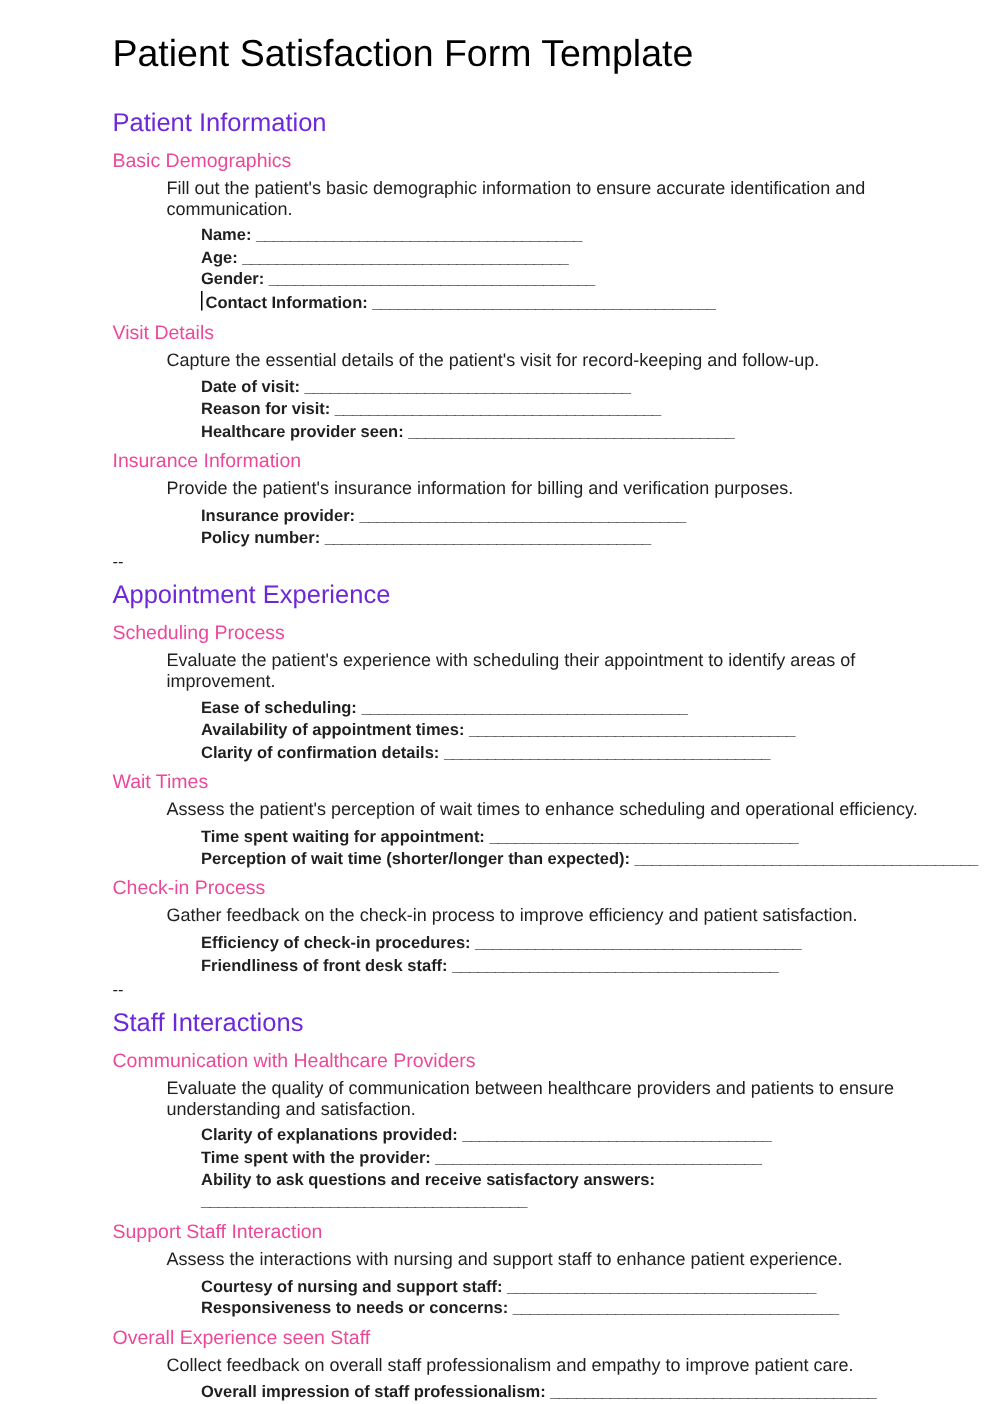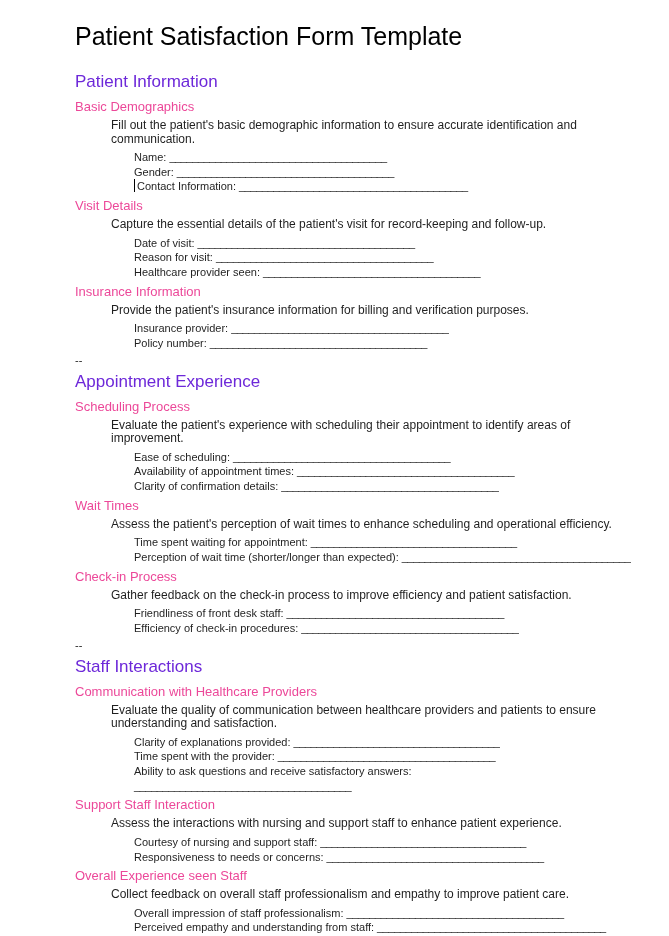--- a/index.html
+++ b/index.html
@@ -37,21 +37,21 @@
     color: #ec4899;
     margin: 3px 0 4px;
   }
   .desc {
     font-size: 12px;
     line-height: 13.5px;
     margin: 0 16px 4px;
     max-width: 560px;
     padding-left: 20px;
   }
-  .fields { padding-left: 59px; }
+  .fields { padding-left: 59px; font-weight: bold; }
   .field {
     font-size: 11px;
     line-height: 14.7px;
     white-space: normal;
   }
   .blank {
     margin-left: 3px;
     letter-spacing: -0.4px;
     white-space: nowrap;
   }
@@ -79,20 +79,21 @@
 <div class="page">
 
   <h1 class="title">Patient Satisfaction Form Template</h1>
 
   <h2 class="section-h">Patient Information</h2>
 
   <h3 class="sub-h">Basic Demographics</h3>
   <p class="desc">Fill out the patient's basic demographic information to ensure accurate identification and communication.</p>
   <div class="fields">
     <div class="field"><span>Name:</span><span class="blank">______________________________________</span></div>
+    <div class="field"><span>Age:</span><span class="blank">______________________________________</span></div>
     <div class="field"><span>Gender:</span><span class="blank">______________________________________</span></div>
     <div class="field"><span class="cursor"></span><span>Contact Information:</span><span class="blank">________________________________________</span></div>
   </div>
 
   <h3 class="sub-h">Visit Details</h3>
   <p class="desc">Capture the essential details of the patient's visit for record-keeping and follow-up.</p>
   <div class="fields">
     <div class="field"><span>Date of visit:</span><span class="blank">______________________________________</span></div>
     <div class="field"><span>Reason for visit:</span><span class="blank">______________________________________</span></div>
     <div class="field"><span>Healthcare provider seen:</span><span class="blank">______________________________________</span></div>
@@ -120,22 +121,22 @@
   <h3 class="sub-h">Wait Times</h3>
   <p class="desc">Assess the patient's perception of wait times to enhance scheduling and operational efficiency.</p>
   <div class="fields">
     <div class="field"><span>Time spent waiting for appointment:</span><span class="blank">____________________________________</span></div>
     <div class="field"><span>Perception of wait time (shorter/longer than expected):</span><span class="blank">________________________________________</span></div>
   </div>
 
   <h3 class="sub-h">Check-in Process</h3>
   <p class="desc">Gather feedback on the check-in process to improve efficiency and patient satisfaction.</p>
   <div class="fields">
+    <div class="field"><span>Efficiency of check-in procedures:</span><span class="blank">______________________________________</span></div>
     <div class="field"><span>Friendliness of front desk staff:</span><span class="blank">______________________________________</span></div>
-    <div class="field"><span>Efficiency of check-in procedures:</span><span class="blank">______________________________________</span></div>
   </div>
 
   <p class="divider">--</p>
 
   <h2 class="section-h">Staff Interactions</h2>
 
   <h3 class="sub-h">Communication with Healthcare Providers</h3>
   <p class="desc">Evaluate the quality of communication between healthcare providers and patients to ensure understanding and satisfaction.</p>
   <div class="fields">
     <div class="field"><span>Clarity of explanations provided:</span><span class="blank">____________________________________</span></div>

